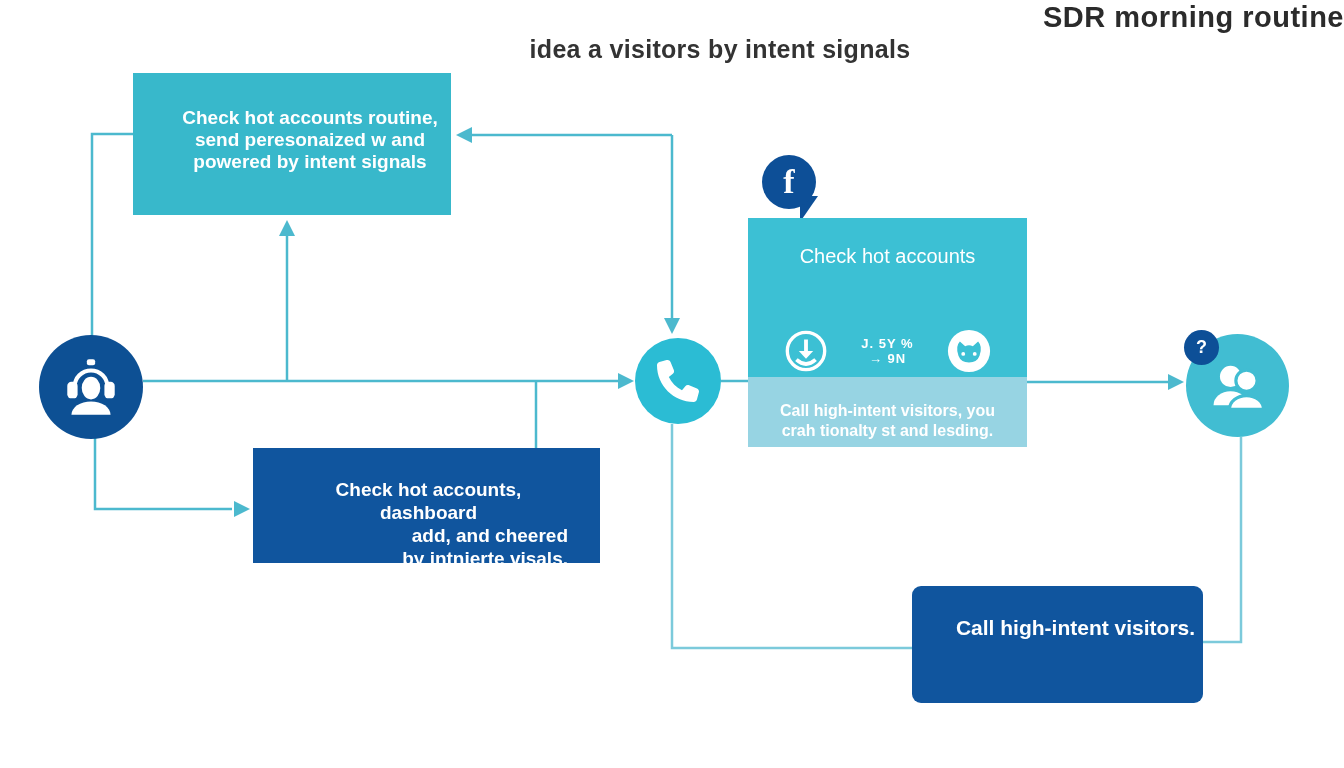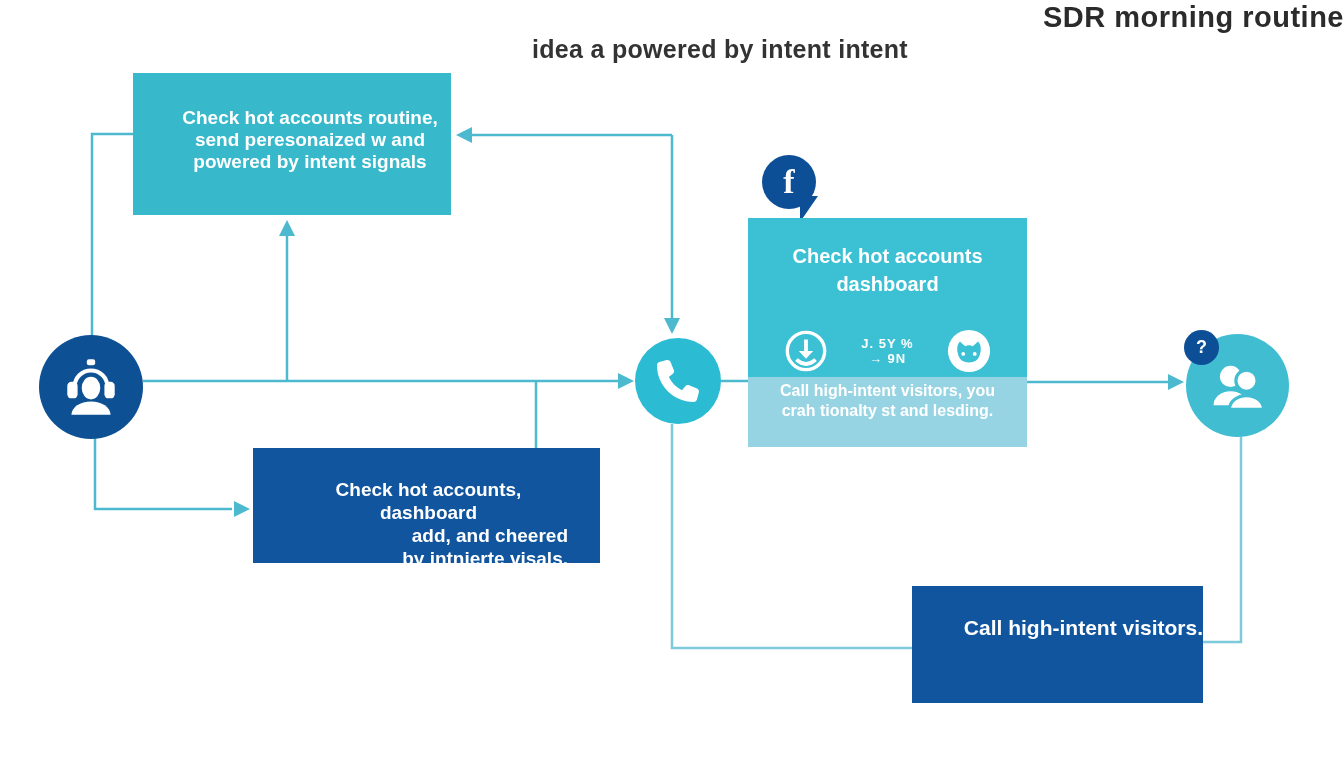--- a/index.html
+++ b/index.html
@@ -16,34 +16,34 @@
   .ln-light{stroke:#7ccadb;stroke-width:2.5;fill:none;}
   .ah{fill:#4cb9ce;}
   
   .box{z-index:2;color:#ffffff;font-weight:700;padding-left:36px;}
   #box-top-left{left:133px;top:73px;width:318px;height:142px;background:#38b8cb;
                 text-align:center;font-size:19px;line-height:22px;padding-top:34px;box-sizing:border-box;}
   #box-mid{left:253px;top:448px;width:347px;height:115px;background:#10559e;
            text-align:right;font-size:19px;line-height:23px;padding:30px 32px 0 0;box-sizing:border-box;}
   #box-mid .line:first-child{text-align:center;padding-left:36px;}
   #box-bottom{left:912px;top:586px;width:291px;height:117px;background:#10559e;
-              text-align:right;font-size:21px;line-height:31px;padding-top:26px;box-sizing:border-box;}
+              text-align:center;font-size:21px;line-height:31px;padding-top:26px;box-sizing:border-box;border-radius:9px;}
   
   #panel{left:748px;top:218px;width:279px;height:229px;background:#3cc0d4;z-index:2;color:#fff;}
-  #panel-heading{margin-top:24px;text-align:center;font-size:20px;font-weight:700;line-height:28px;}
+  #panel-heading{margin-top:24px;text-align:center;font-size:20px;font-weight:400;line-height:28px;}
   #panel-icons{position:absolute;left:0;top:108px;width:100%;display:flex;justify-content:center;
                align-items:center;gap:32px;height:50px;}
   #stats-caption{font-size:13px;font-weight:700;line-height:15px;text-align:center;letter-spacing:1px;}
   #panel-labels{position:absolute;left:0;top:160px;width:100%;display:flex;justify-content:center;
                 gap:10px;font-size:14px;font-weight:700;line-height:17px;text-align:center;}
   #panel-labels .lbl{width:96px;}
   #panel-labels .lbl-mid{width:52px;}
   #panel-footer{position:absolute;left:0;bottom:0;width:100%;height:70px;background:#97d4e3;
                 text-align:center;font-size:16px;font-weight:700;line-height:20px;
-                padding-top:4px;box-sizing:border-box;color:#ffffff;}
+                padding-top:24px;box-sizing:border-box;color:#ffffff;}
   
   .node-circle{border-radius:50%;z-index:2;display:flex;align-items:center;justify-content:center;}
   #agent-circle{left:39px;top:335px;width:104px;height:104px;background:#0d5094;}
   #phone-circle{left:635px;top:338px;width:86px;height:86px;background:#2bbcd4;}
   #team-circle{left:1186px;top:334px;width:103px;height:103px;background:#41bdd2;}
   
   #f-badge{left:762px;top:155px;width:54px;height:54px;background:#0d4f97;border-radius:50%;
            z-index:3;display:flex;align-items:center;justify-content:center;color:#fff;
            font-size:34px;font-weight:700;font-family:"Liberation Serif",serif;}
   #f-badge-tail{left:800px;top:196px;width:0;height:0;border-top:26px solid #0d4f97;
@@ -84,21 +84,21 @@
     <line class="ln" x1="1027" y1="382" x2="1168" y2="382"></line>
     <polygon class="ah" points="1184,382 1168,374 1168,390"></polygon>
 
     <polyline class="ln-light" points="672,424 672,648 912,648"></polyline>
 
     <polyline class="ln-light" points="1241,437 1241,642 1203,642"></polyline>
   </svg>
 
   <div id="title-wrap" class="abs">
     <div id="title-main">SDR morning routine</div>
-    <div id="title-sub">idea a powered by intent intent</div>
+    <div id="title-sub">idea a visitors by intent signals</div>
   </div>
 
   <div id="box-top-left" class="abs box">
     <div class="line">Check hot accounts routine,</div>
     <div class="line">send peresonaized w and</div>
     <div class="line">powered by intent signals</div>
   </div>
 
   <div id="agent-circle" class="abs node-circle">
     <svg width="66" height="66" viewBox="0 0 64 64">
@@ -126,21 +126,20 @@
   </div>
 
   <div id="f-badge-tail" class="abs"></div>
   <div id="f-badge" class="abs">
     <span>f</span>
   </div>
 
   <div id="panel" class="abs">
     <div id="panel-heading">
       <div>Check hot accounts</div>
-      <div>dashboard</div>
     </div>
     <div id="panel-icons">
       <svg class="icon-circle" viewBox="0 0 48 48">
         <circle cx="24" cy="24" r="19.5" fill="none" stroke="#ffffff" stroke-width="3.5"></circle>
         <line x1="24" y1="12" x2="24" y2="26" stroke="#ffffff" stroke-width="4"></line>
         <polygon points="24,32 16.5,24 31.5,24" fill="#ffffff"></polygon>
         <path d="M14 33 q10 9 20 0" fill="none" stroke="#ffffff" stroke-width="4"></path>
       </svg>
       <div id="stats-caption">
         <div>J. 5Y %</div>

